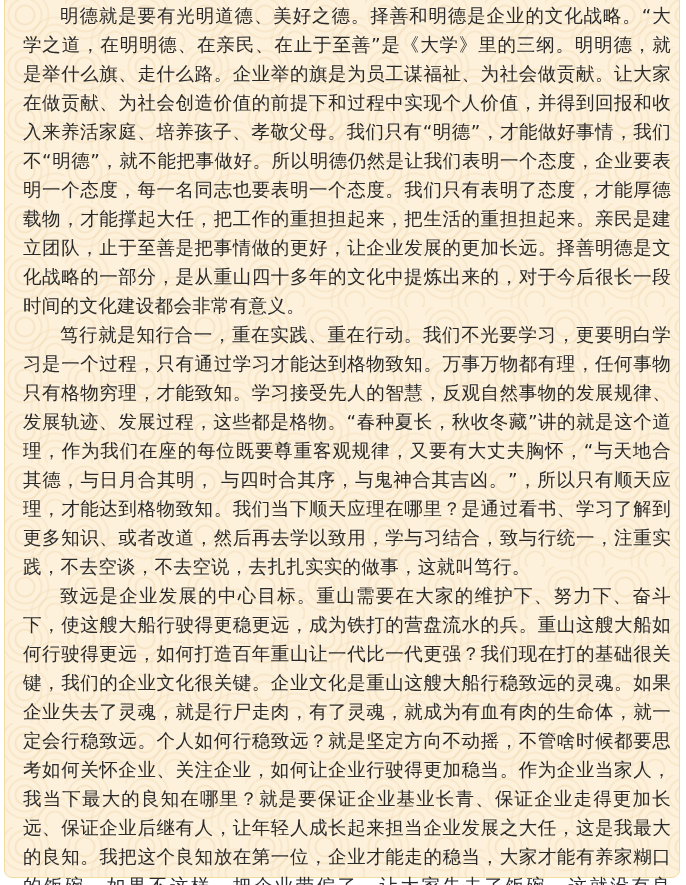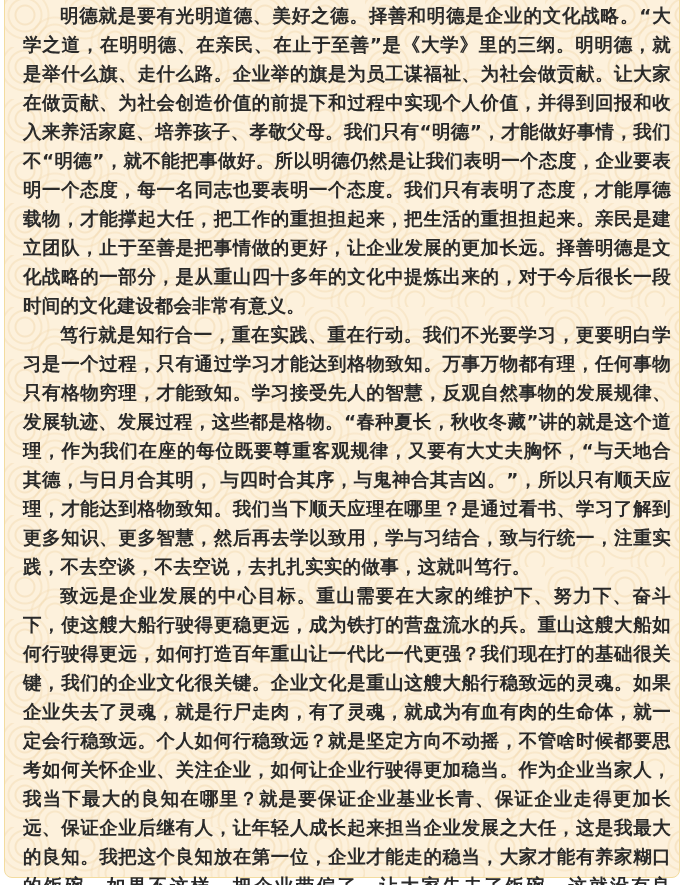--- a/index.html
+++ b/index.html
@@ -36,25 +36,24 @@
     font-family: "DejaVu Sans", sans-serif;
     font-size: 18.5px;
     line-height: 29px;
     color: #2a2a2a;
     letter-spacing: 0.3px;
     text-align: justify;
   }
   .article p {
     margin: 0;
     text-indent: 2em;
-    font-weight: bold;
   }
 </style>
 </head>
 <body>
 
 <div class="card">
   <div class="article">
     <p>明德就是要有光明道德、美好之德。择善和明德是企业的文化战略。“大学之道，在明明德、在亲民、在止于至善”是《大学》里的三纲。明明德，就是举什么旗、走什么路。企业举的旗是为员工谋福祉、为社会做贡献。让大家在做贡献、为社会创造价值的前提下和过程中实现个人价值，并得到回报和收入来养活家庭、培养孩子、孝敬父母。我们只有“明德”，才能做好事情，我们不“明德”，就不能把事做好。所以明德仍然是让我们表明一个态度，企业要表明一个态度，每一名同志也要表明一个态度。我们只有表明了态度，才能厚德载物，才能撑起大任，把工作的重担担起来，把生活的重担担起来。亲民是建立团队，止于至善是把事情做的更好，让企业发展的更加长远。择善明德是文化战略的一部分，是从重山四十多年的文化中提炼出来的，对于今后很长一段时间的文化建设都会非常有意义。</p>
-    <p>笃行就是知行合一，重在实践、重在行动。我们不光要学习，更要明白学习是一个过程，只有通过学习才能达到格物致知。万事万物都有理，任何事物只有格物穷理，才能致知。学习接受先人的智慧，反观自然事物的发展规律、发展轨迹、发展过程，这些都是格物。“春种夏长，秋收冬藏”讲的就是这个道理，作为我们在座的每位既要尊重客观规律，又要有大丈夫胸怀，“与天地合其德，与日月合其明， 与四时合其序，与鬼神合其吉凶。”，所以只有顺天应理，才能达到格物致知。我们当下顺天应理在哪里？是通过看书、学习了解到更多知识、更多智慧，然后再去学以致用，学与习结合，致与行统一，注重实践，不去空谈，不去空说，去扎扎实实的做事，这就叫笃行。</p>
+    <p>笃行就是知行合一，重在实践、重在行动。我们不光要学习，更要明白学习是一个过程，只有通过学习才能达到格物致知。万事万物都有理，任何事物只有格物穷理，才能致知。学习接受先人的智慧，反观自然事物的发展规律、发展轨迹、发展过程，这些都是格物。“春种夏长，秋收冬藏”讲的就是这个道理，作为我们在座的每位既要尊重客观规律，又要有大丈夫胸怀，“与天地合其德，与日月合其明， 与四时合其序，与鬼神合其吉凶。”，所以只有顺天应理，才能达到格物致知。我们当下顺天应理在哪里？是通过看书、学习了解到更多知识、或者改道，然后再去学以致用，学与习结合，致与行统一，注重实践，不去空谈，不去空说，去扎扎实实的做事，这就叫笃行。</p>
     <p>致远是企业发展的中心目标。重山需要在大家的维护下、努力下、奋斗下，使这艘大船行驶得更稳更远，成为铁打的营盘流水的兵。重山这艘大船如何行驶得更远，如何打造百年重山让一代比一代更强？我们现在打的基础很关键，我们的企业文化很关键。企业文化是重山这艘大船行稳致远的灵魂。如果企业失去了灵魂，就是行尸走肉，有了灵魂，就成为有血有肉的生命体，就一定会行稳致远。个人如何行稳致远？就是坚定方向不动摇，不管啥时候都要思考如何关怀企业、关注企业，如何让企业行驶得更加稳当。作为企业当家人，我当下最大的良知在哪里？就是要保证企业基业长青、保证企业走得更加长远、保证企业后继有人，让年轻人成长起来担当企业发展之大任，这是我最大的良知。我把这个良知放在第一位，企业才能走的稳当，大家才能有养家糊口的饭碗。如果不这样，把企业带偏了，让大家失去了饭碗，这就没有良知。“致远”不只是简单的一句话，它由很多因素所决定，其中很关键一点就是要保持致远的士气和劲头，任何事情都要坚持到底，要始终坚信邪不压正，坚持走下去，绝不气馁，不能轻易放弃，不能轻易言败。如果我们没有这个毅力和劲头，就没有现在的重山光电监控点园区。如果遇到问题，轻易回头，或者改道，或者绕行，或者放弃，我们就不能达到致远的目标。</p>
   </div>
 </div>
 
 </body></html>

